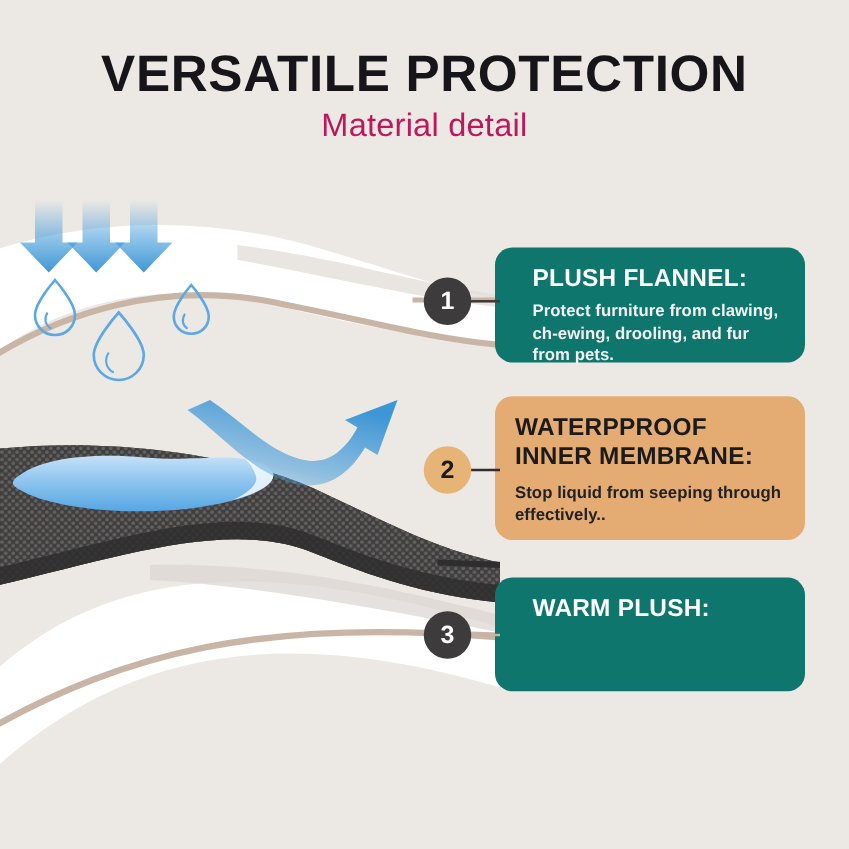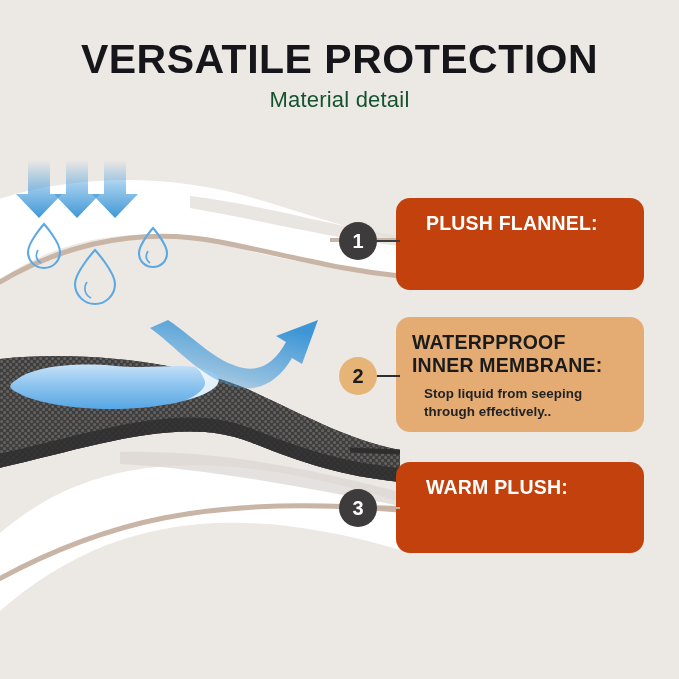--- a/index.html
+++ b/index.html
@@ -42,23 +42,23 @@
     font-family: "Liberation Sans", sans-serif;
     line-height: 46px;
     white-space: nowrap;
   }
   .subtitle {
     position: absolute;
     top: 86px;
     left: 0;
     width: 679px;
     text-align: center;
-    font-size: 22px;
+    font-size: 26px;
     font-weight: normal;
-    color: #14532d;
+    color: #be185d;
     letter-spacing: 0.2px;
     line-height: 28px;
   }
 
   
   .illustration {
     position: absolute;
     top: 150px;
     left: 0;
     width: 400px;
@@ -71,21 +71,21 @@
   
   .callout {
     position: absolute;
     left: 396px;
     width: 248px;
     border-radius: 14px;
     box-sizing: border-box;
     padding: 14px 14px 14px 16px;
   }
   .callout.dark {
-    background: #c2410c;
+    background: #0f766e;
     padding-left: 30px;
   }
   .callout.orange {
     background: #E4AC72;
   }
   .callout-title {
     font-size: 19.5px;
     font-weight: bold;
     letter-spacing: 0.2px;
     line-height: 23px;
@@ -94,21 +94,21 @@
   .callout.dark .callout-title { color: #FFFFFF; }
   .callout.orange .callout-title { color: #1B1B1D; }
   .callout-body {
     font-size: 13.4px;
     font-weight: bold;
     line-height: 17.5px;
     letter-spacing: 0.05px;
     margin: 0;
   }
   .callout.dark .callout-body { color: #F2F1F0; }
-  .callout.orange .callout-body { color: #222224; margin-left: 12px; }
+  .callout.orange .callout-body { color: #222224; }
 
   #callout-1 { top: 198px; height: 92px; }
   #callout-2 { top: 317px; height: 115px; }
   #callout-3 { top: 462px; height: 91px; }
 
   #callout-2 .callout-title { margin-bottom: 8px; }
 
   
   .badge {
     position: absolute;
@@ -270,20 +270,21 @@
         <path d="M 350 300 L 400 302" stroke="#2F2E2E" stroke-width="5" fill="none"></path>
         <path d="M 340 356 L 400 358" stroke="#C9B5A6" stroke-width="4" fill="none"></path>
       </g>
     </svg>
   </div>
 
   <div class="connector" id="connector-1"></div>
   <div class="badge dark" id="badge-1">1</div>
   <div class="callout dark" id="callout-1">
     <p class="callout-title">PLUSH FLANNEL:</p>
+    <p class="callout-body">Protect furniture from clawing, ch-ewing, drooling, and fur from pets.</p>
   </div>
 
   <div class="connector" id="connector-2"></div>
   <div class="badge orange" id="badge-2">2</div>
   <div class="callout orange" id="callout-2">
     <p class="callout-title">WATERPPROOF INNER MEMBRANE:</p>
     <p class="callout-body">Stop liquid from seeping through effectively..</p>
   </div>
 
   <div class="connector" id="connector-3"></div>

